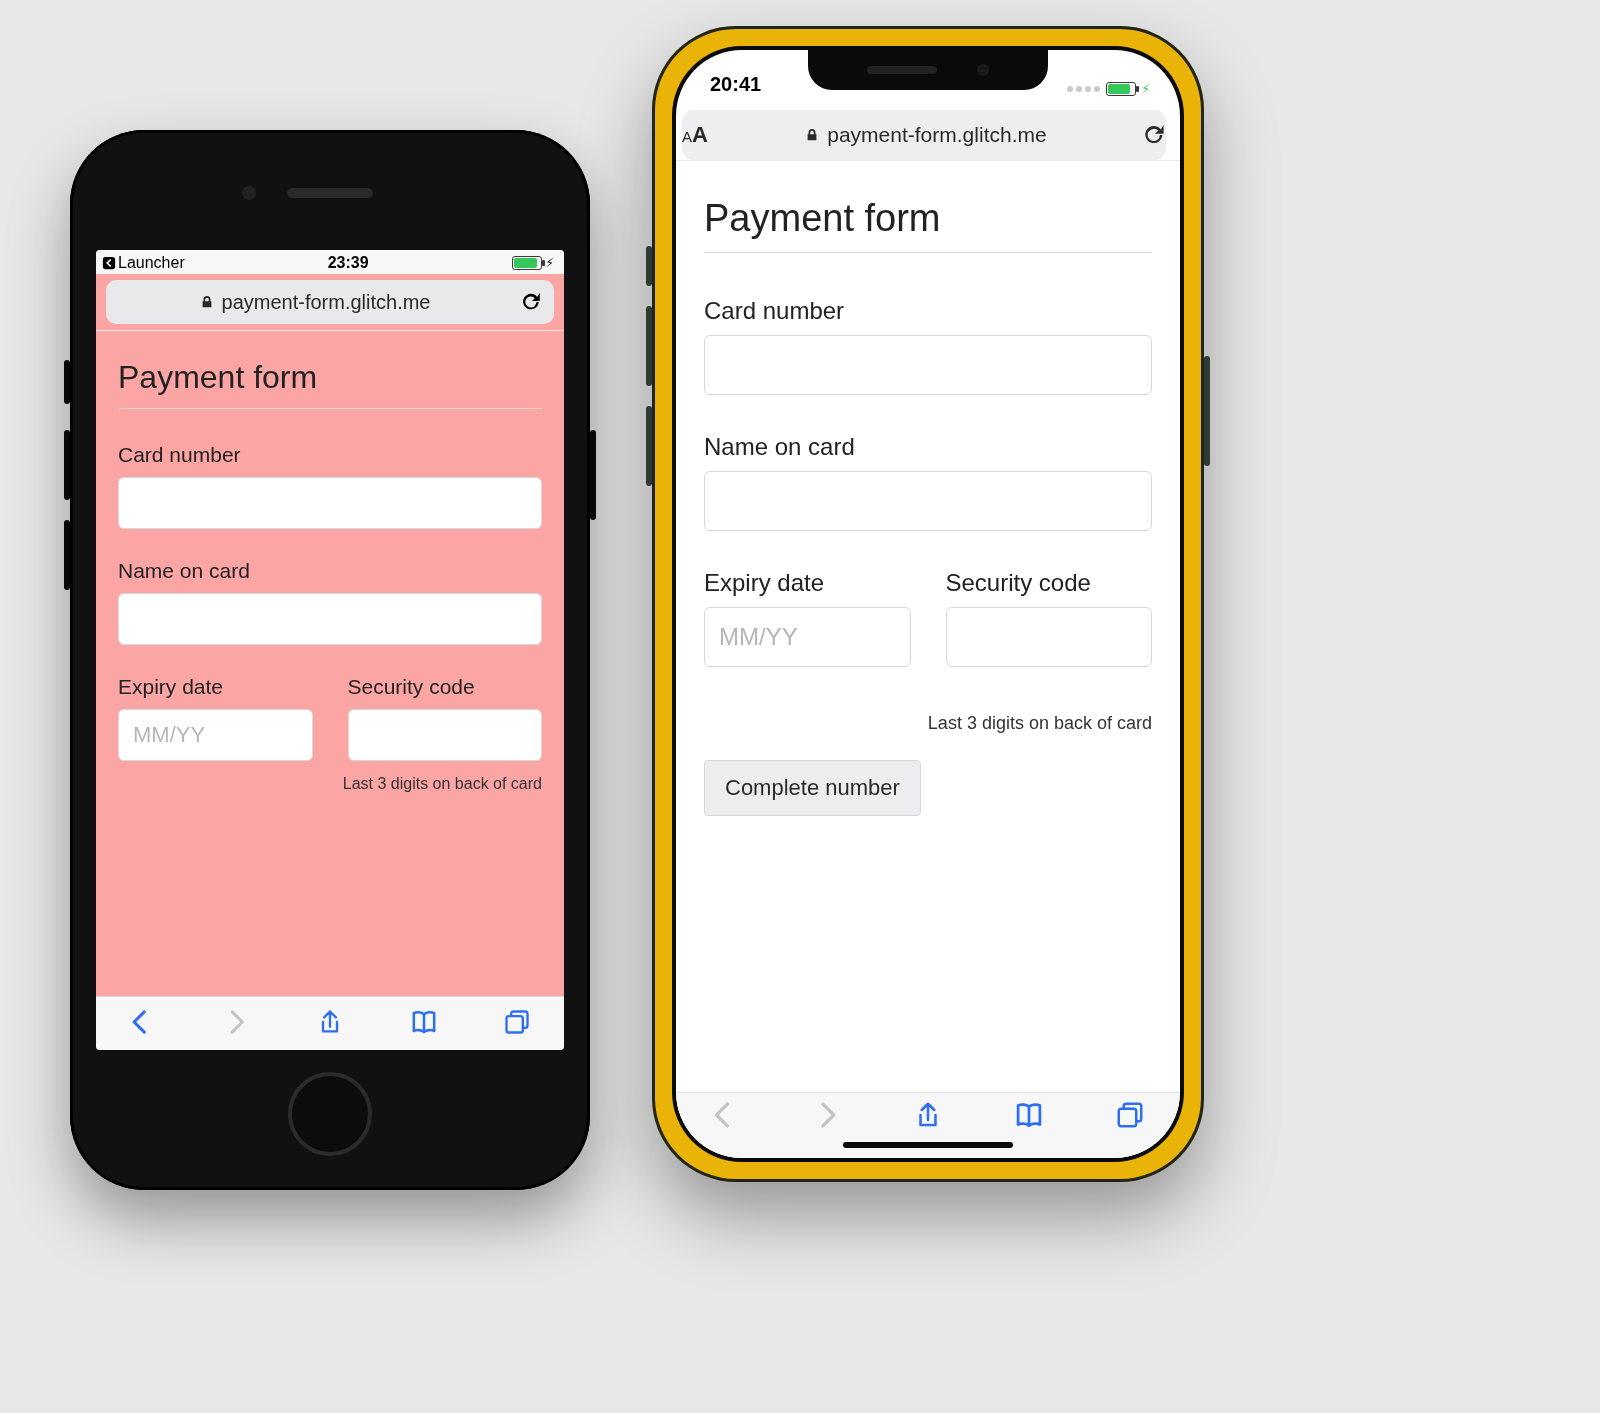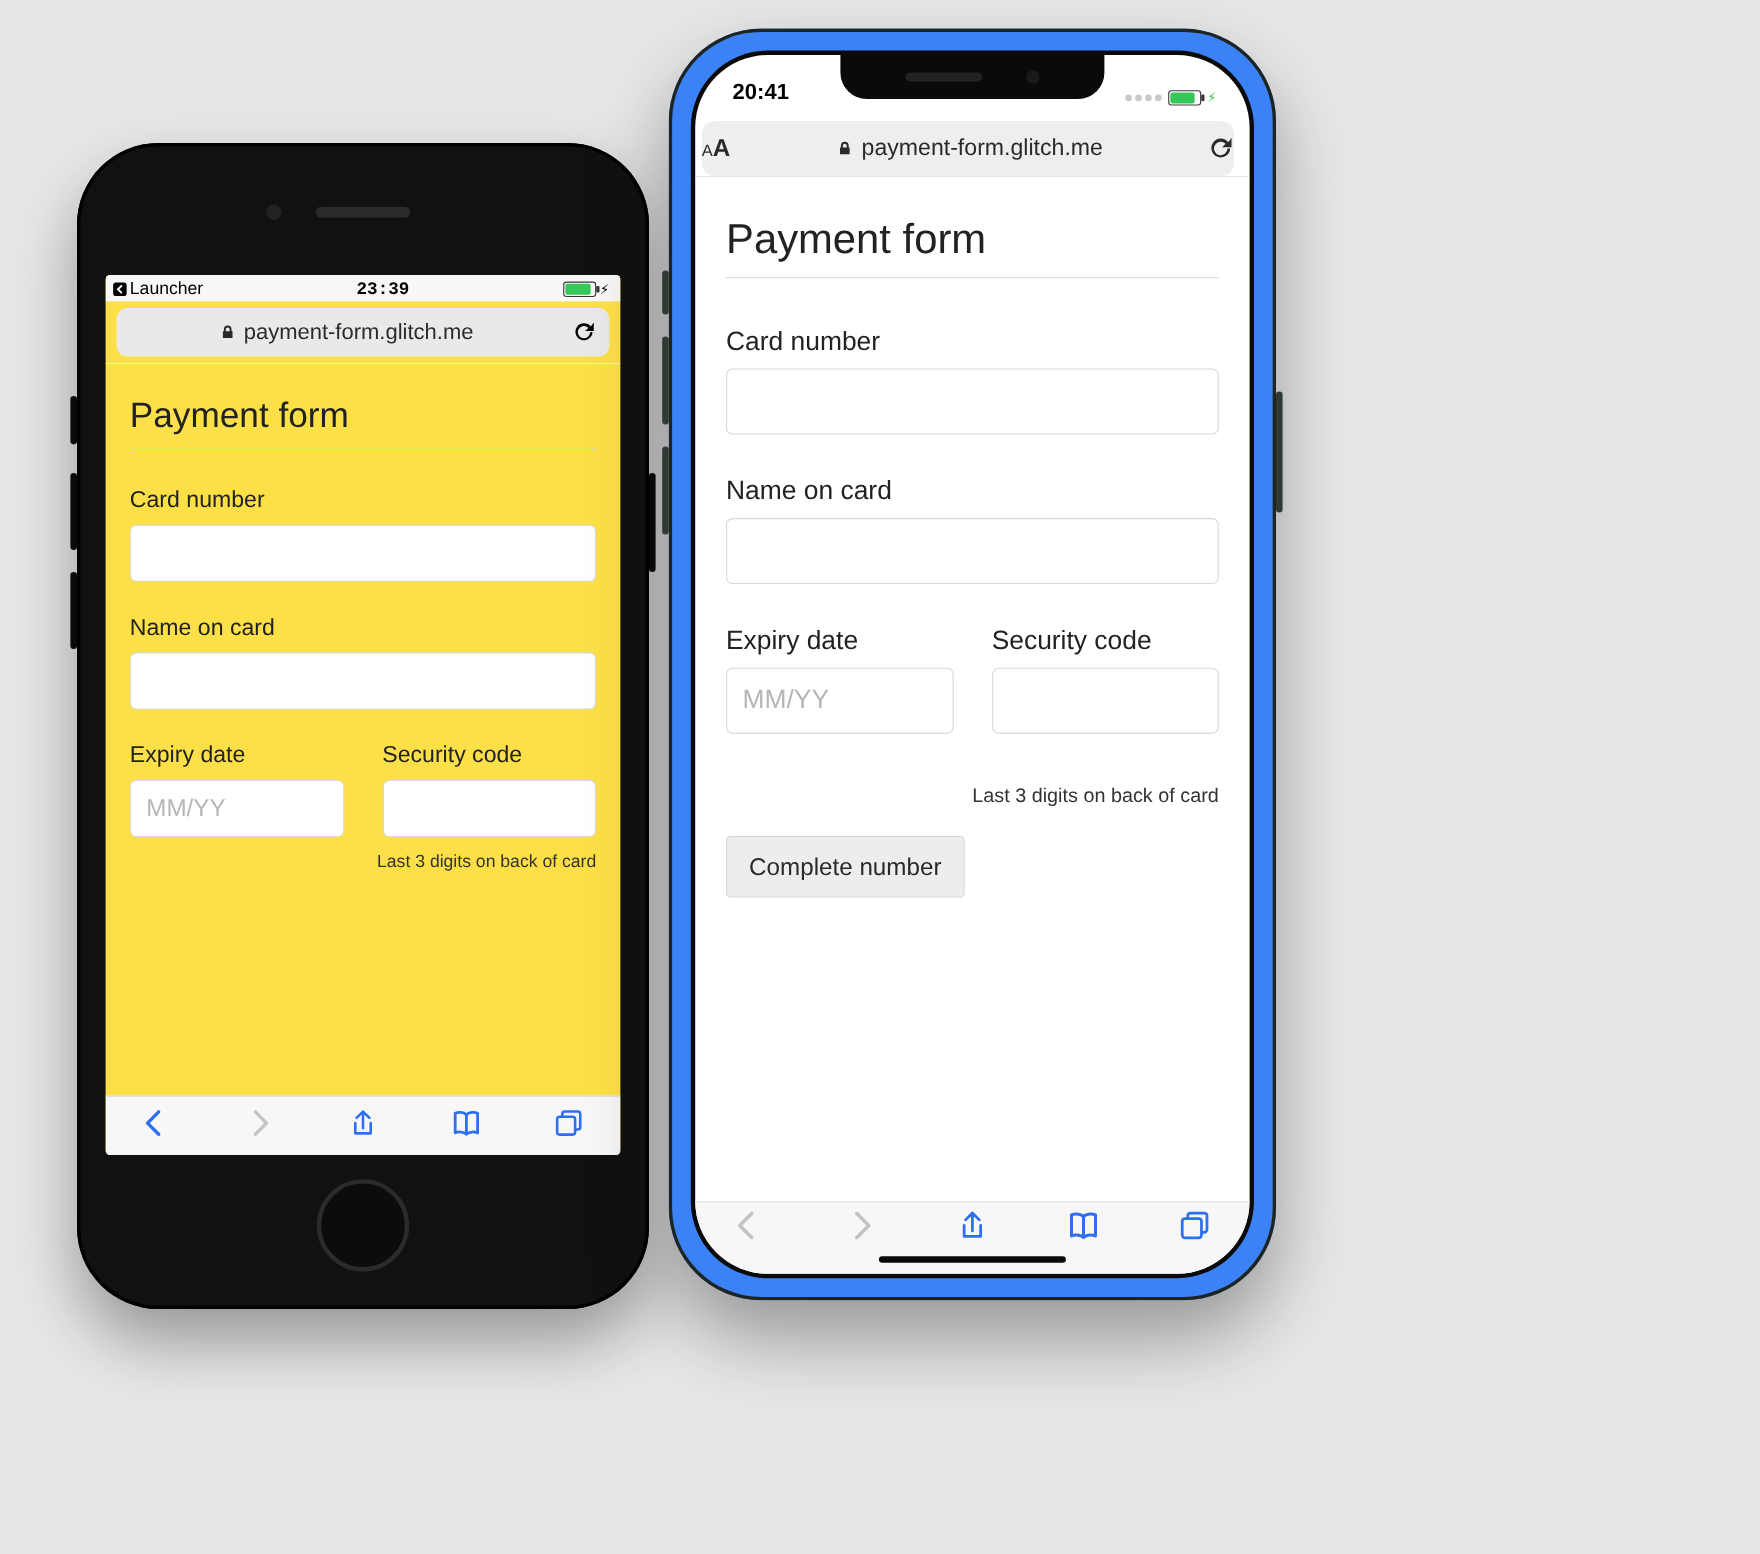--- a/index.html
+++ b/index.html
@@ -58,21 +58,21 @@
     position: absolute;
     background:#0a0a0a;
     border-radius:4px;
   }
   .iphone8-mute { width:6px; height:44px; left:-6px; top:230px;}
   .iphone8-vol1 { width:6px; height:70px; left:-6px; top:300px;}
   .iphone8-vol2 { width:6px; height:70px; left:-6px; top:390px;}
   .iphone8-pwr  { width:6px; height:90px; right:-6px; top:300px;}
 
   .screen8 {
-    background:#fde047;
+    background:#fca5a5;
     width:100%;
     height:100%;
     border-radius:4px;
     overflow:hidden;
     display:flex;
     flex-direction:column;
   }
 
   .status8 {
     display:flex;
@@ -80,21 +80,21 @@
     justify-content:space-between;
     font-size:16px;
     padding:4px 10px 2px 6px;
     background:#f7f7f7;
   }
   .status8 .left { display:flex; align-items:center; gap:4px;}
   .status8 .back-chip {
     display:flex; align-items:center; gap:2px;
   }
   .status8 .back-chip svg { width:14px; height:14px;}
-  .status8 .time { font-weight:600;font-family:Liberation Mono, monospace; }
+  .status8 .time { font-weight:600; }
   .status8 .right { display:flex; align-items:center; gap:4px;}
   .battery {
     width:30px;height:14px;border:1.5px solid #3a3a3a;border-radius:3px;position:relative;
   }
   .battery::after{content:"";position:absolute;right:-4px;top:3px;width:3px;height:6px;background:#3a3a3a;border-radius:1px;}
   .battery .fill{position:absolute;left:1px;top:1px;bottom:1px;background:#35c759;border-radius:2px;}
   .bolt { font-size:12px; }
 
   .addr8 {
     margin:6px 10px;
@@ -178,25 +178,25 @@
     border:1px solid #d8d8da;
     border-radius:4px;
     padding:14px 20px;
     font-size:22px;
     color:#2a2a2a;
   }
 
   
   .phone-iphone11 {
     position:absolute;
-    left:608px;
+    left:652px;
     top:26px;
     width:552px;
     height:1156px;
-    background:#3b82f6;
+    background:#eab308;
     border-radius:84px;
     padding:20px;
     box-shadow:0 34px 70px rgba(0,0,0,.35), inset 0 0 0 3px #1e241f;
   }
   .bezel11{
     width:100%;height:100%;
     background:#0a0a0a;
     border-radius:70px;
     padding:4px;
   }

